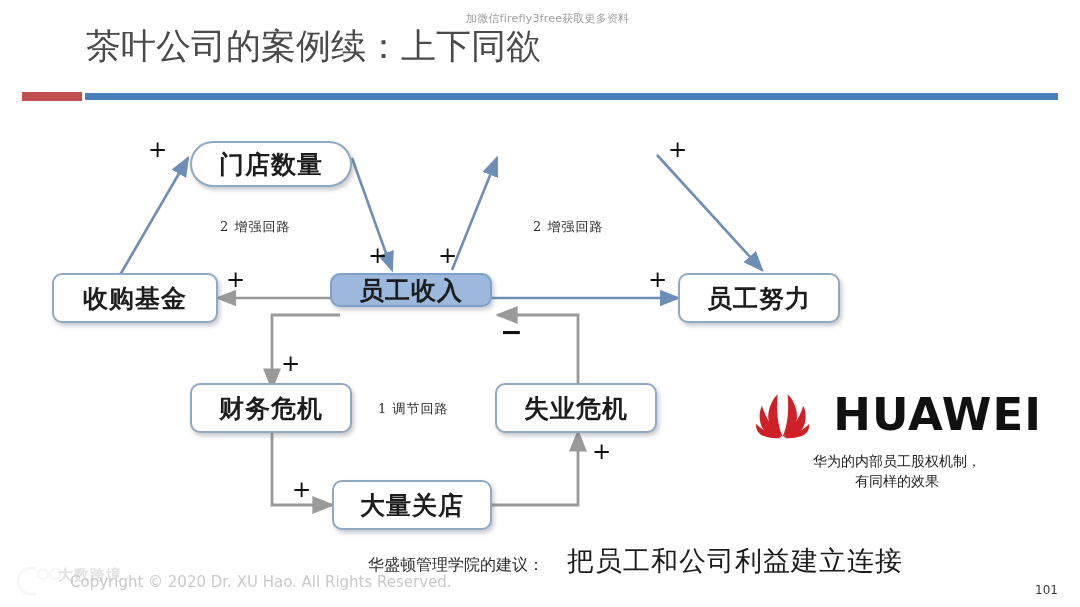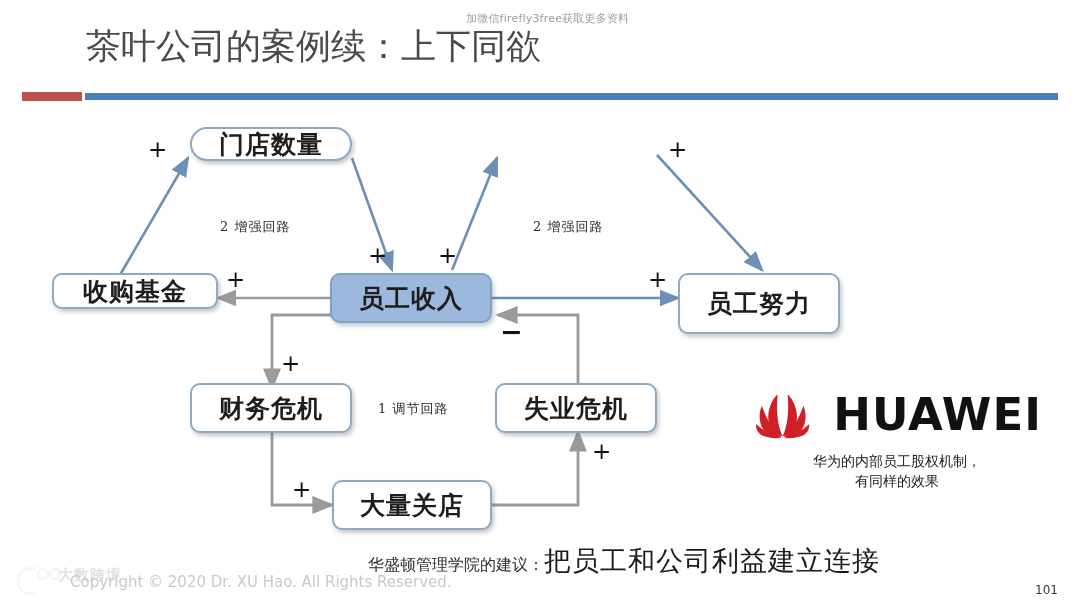--- a/index.html
+++ b/index.html
@@ -54,21 +54,21 @@
   .huawei-word{
     font-size:45px;font-weight:700;letter-spacing:1px;color:#111;
     font-family:"DejaVu Sans","Liberation Sans",sans-serif;line-height:1;
   }
   .huawei-caption{
     margin-top:6px;text-align:center;color:#1c1c1c;font-size:14px;line-height:1.45;
     font-family:"DejaVu Serif","Liberation Serif",serif;
   }
 
   
-  .advice{position:absolute;left:368px;top:543px;display:flex;align-items:baseline;gap:0;}
+  .advice{position:absolute;left:368px;top:543px;display:flex;align-items:baseline;gap:23px;}
   .advice-lead{
     font-size:16px;color:#2b2b2b;white-space:nowrap;
     font-family:"DejaVu Serif","Liberation Serif",serif;
   }
   .advice-main{
     font-size:27px;color:#1b1b1b;white-space:nowrap;letter-spacing:1px;
     font-family:"DejaVu Serif","Liberation Serif",serif;
   }
   .page-num{
     position:absolute;right:22px;top:583px;font-size:12px;color:#3a3a3a;
@@ -117,34 +117,34 @@
       <path d="M334,188 L218,188" stroke="#9a9a9a" stroke-width="2.6" fill="none" marker-end="url(#arrG)"></path>
 
       <path d="M492,188 L678,188" stroke="#6d8fb5" stroke-width="2.6" fill="none" marker-end="url(#arrB)"></path>
 
       <path d="M340,205 L272,205 L272,278" stroke="#9a9a9a" stroke-width="2.8" fill="none" marker-end="url(#arrG)"></path>
       <path d="M272,320 L272,395 L332,395" stroke="#9a9a9a" stroke-width="2.8" fill="none" marker-end="url(#arrG)"></path>
       <path d="M492,395 L578,395 L578,322" stroke="#9a9a9a" stroke-width="2.8" fill="none" marker-end="url(#arrG)"></path>
       <path d="M578,278 L578,205 L498,205" stroke="#9a9a9a" stroke-width="2.8" fill="none" marker-end="url(#arrG)"></path>
     </svg>
 
-    <div class="node" style="left:190px;top:17px;width:162px;height:34px;border-radius:24px;">
+    <div class="node" style="left:190px;top:31px;width:162px;height:46px;border-radius:24px;">
       <span class="node-inner">门店数量</span>
     </div>
 
 
-    <div class="node" style="left:52px;top:163px;width:166px;height:36px;">
+    <div class="node" style="left:52px;top:163px;width:166px;height:50px;">
       <span class="node-inner">收购基金</span>
     </div>
 
-    <div class="node filled" style="left:330px;top:163px;width:162px;height:50px;justify-content:center;">
+    <div class="node filled" style="left:330px;top:163px;width:162px;height:34px;justify-content:center;">
       <span class="node-inner">员工收入</span>
     </div>
 
-    <div class="node" style="left:678px;top:163px;width:162px;height:61px;">
+    <div class="node" style="left:678px;top:163px;width:162px;height:50px;">
       <span class="node-inner">员工努力</span>
     </div>
 
     <div class="node" style="left:190px;top:273px;width:162px;height:50px;">
       <span class="node-inner">财务危机</span>
     </div>
 
     <div class="node" style="left:495px;top:273px;width:162px;height:50px;">
       <span class="node-inner">失业危机</span>
     </div>

